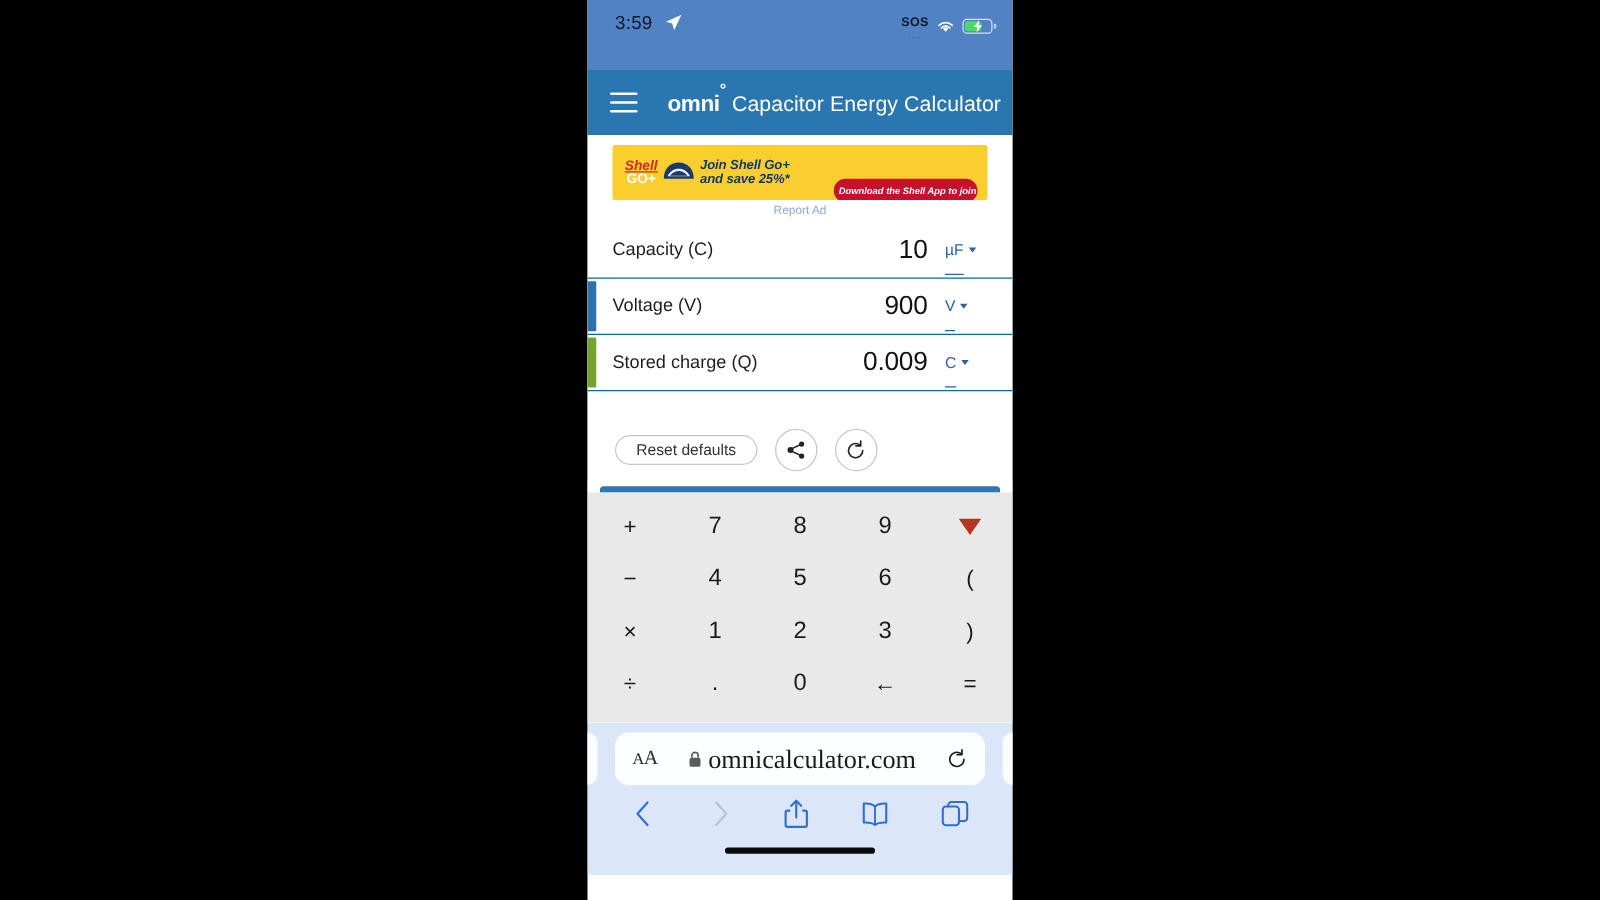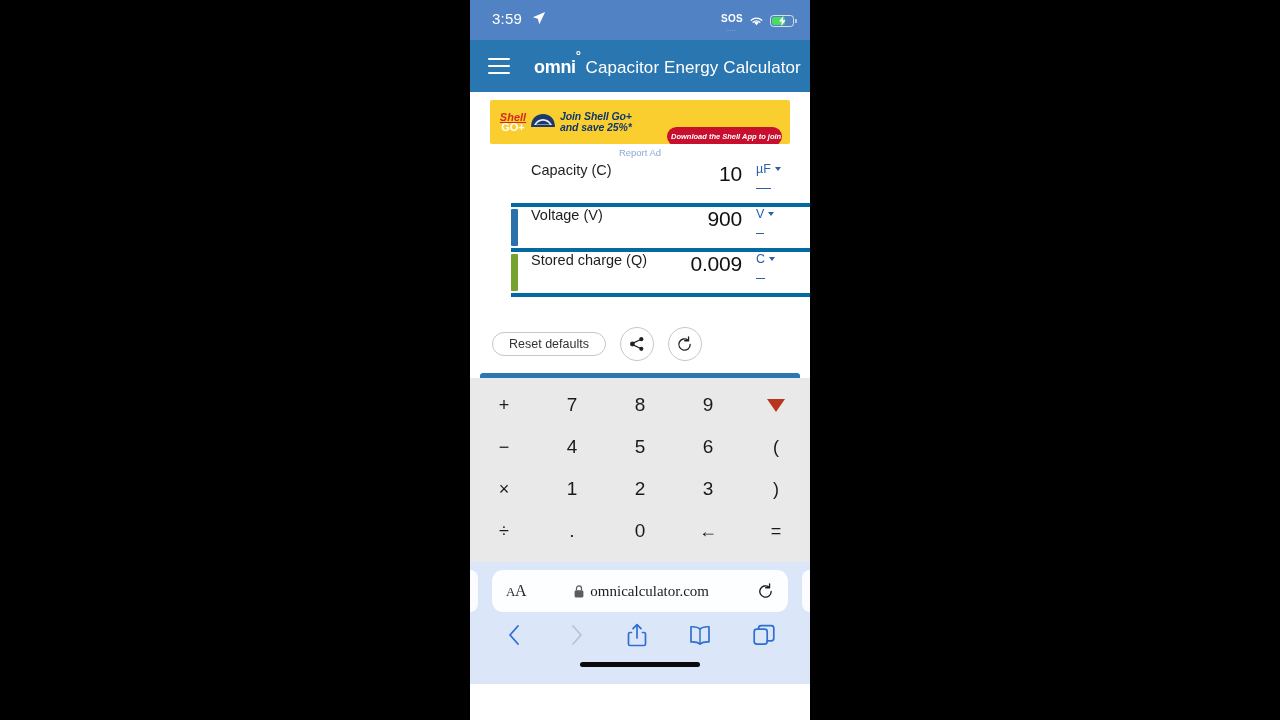--- a/index.html
+++ b/index.html
@@ -26,23 +26,23 @@
     top: 0;
     width: 340px;
     height: 720px;
     background: #ffffff;
     overflow: hidden;
   }
 
   
   .statusbar {
     position: relative;
-    height: 40px;
+    height: 56px;
     background: #5082c4;
-    color: #ffffff;
+    color: #0f172a;
   }
   .sb-time {
     position: absolute;
     left: 22px;
     top: 10px;
     font-size: 15px;
     font-weight: 500;
     letter-spacing: 0.2px;
   }
   .sb-loc {
@@ -236,25 +236,24 @@
     padding: 3px 0 4px 0;
     cursor: pointer;
   }
 
   
   .rows { position: relative; }
   .row {
     position: relative;
     height: 45px;
     display: flex;
-    align-items: flex-start;
+    align-items: center;
     padding: 0 20px 0 20px;
     box-sizing: border-box;
-    border-bottom: 4px solid #0369a1;
-    margin-left: 41px;
+    border-bottom: 1px solid #0369a1;
   }
   .row .bar {
     position: absolute;
     left: 0;
     top: 2px;
     bottom: 2px;
     width: 7px;
     border-radius: 1px;
   }
   .row-label {
@@ -399,21 +398,21 @@
   }
   .aa .big { font-size: 16px; }
   .url-mid {
     flex: 1 1 auto;
     display: flex;
     align-items: center;
     justify-content: center;
     gap: 6px;
   }
   .lock { width: 10px; height: 13px; }
-  .url-text { font-size: 15px; color: #1b1b1b; }
+  .url-text { font-size: 21px; color: #1b1b1b; }
   .reload { width: 17px; height: 17px; cursor: pointer; }
   .toolbar {
     height: 46px;
     display: flex;
     align-items: center;
     justify-content: space-around;
     padding: 0 14px;
   }
   .tb-icon { cursor: pointer; }
   .tb-icon.disabled { cursor: default; }

